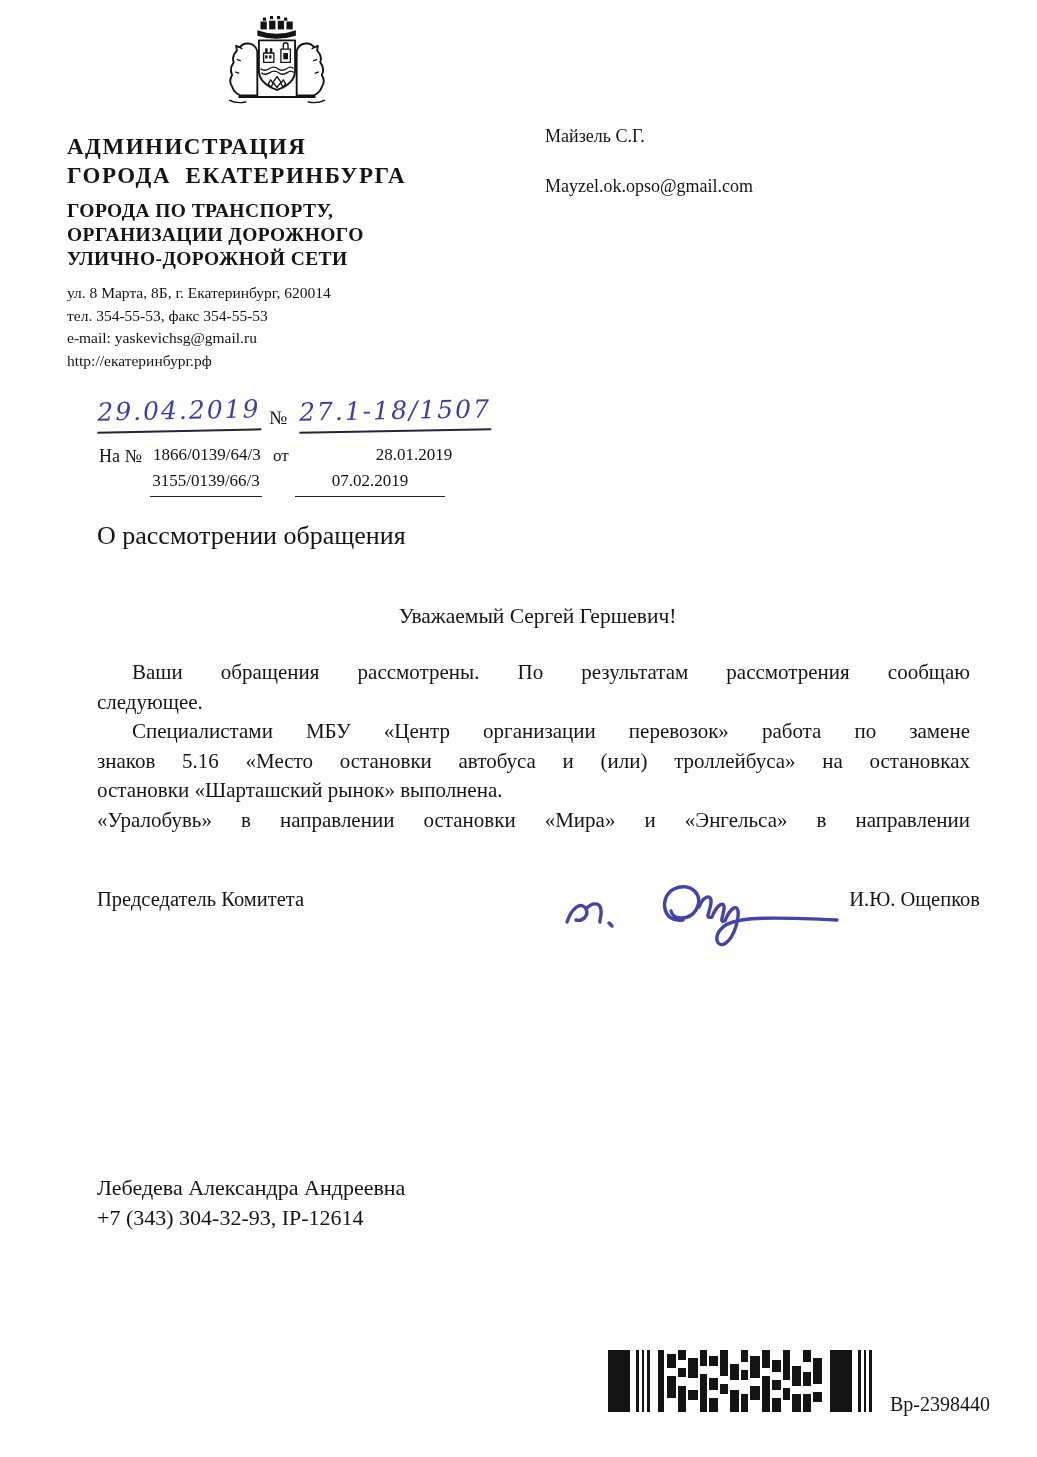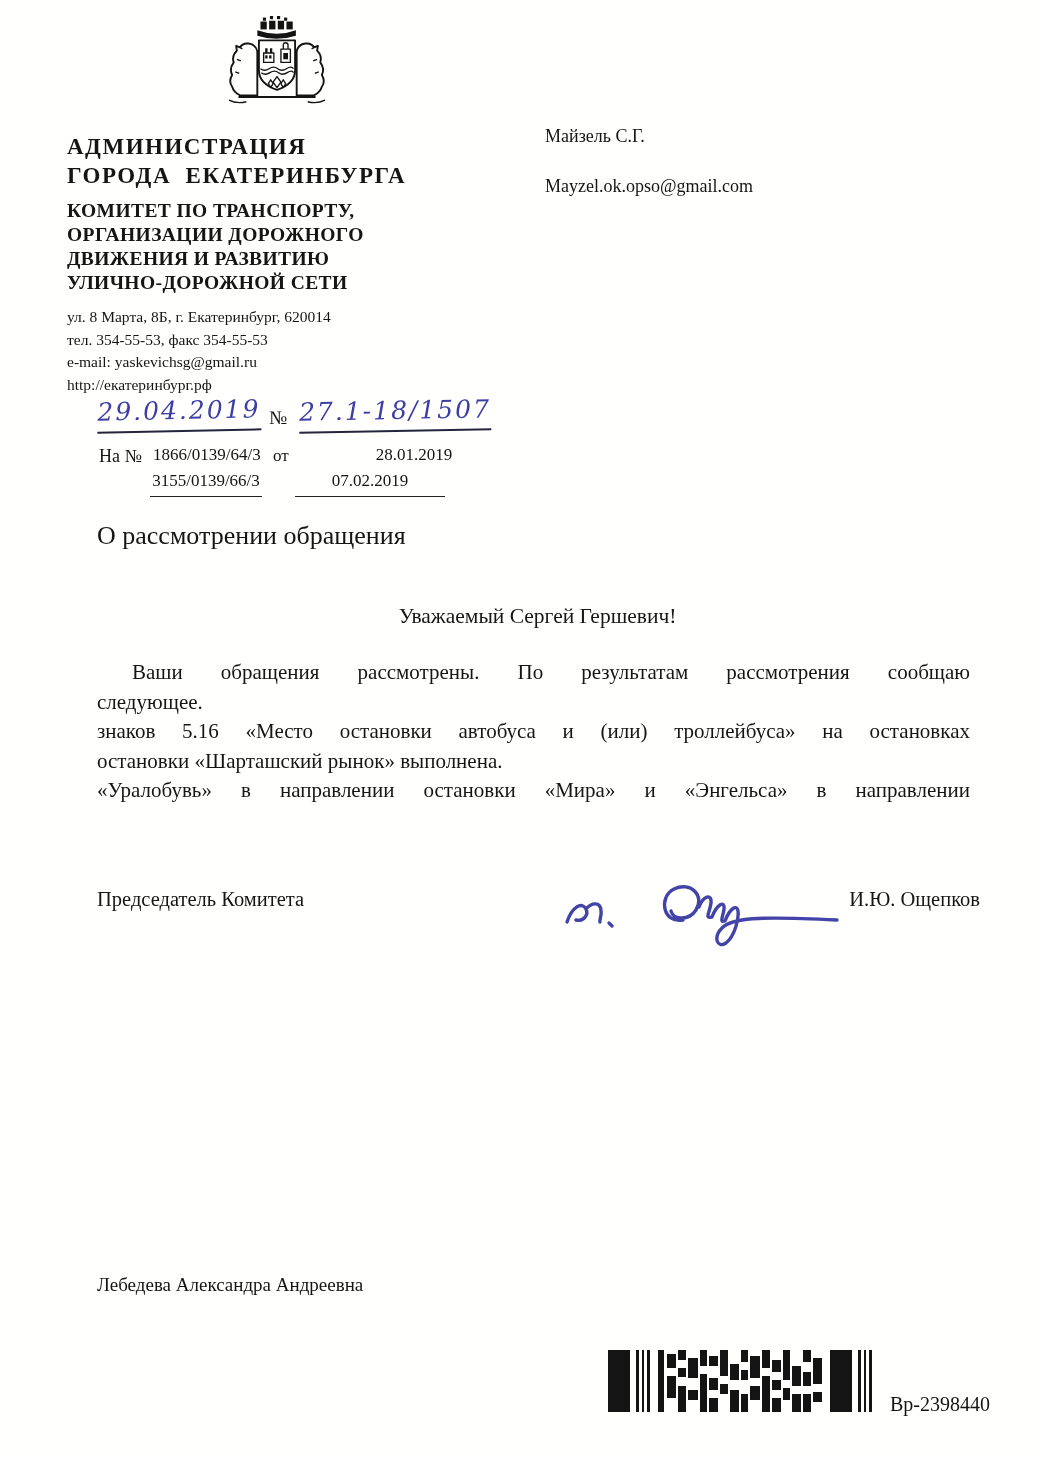--- a/index.html
+++ b/index.html
@@ -39,21 +39,21 @@
   .body-text{position:absolute;left:97px;top:658px;width:873px;font-size:21px;}
   .jline{line-height:29.5px;text-align:justify;text-align-last:justify;}
   .jline.last{text-align-last:left;}
   .jline.indent{text-indent:35px;}
   
   .sign-row{position:absolute;left:97px;top:888px;width:883px;font-size:20.5px;}
   .sign-pos{position:absolute;left:0;top:0;}
   .sign-name{position:absolute;right:0;top:0;text-align:center;}
   .sign-svg{position:absolute;left:458px;top:-30px;}
   
-  .executor{position:absolute;left:97px;top:1270px;font-size:19px;line-height:30px;}
+  .executor{position:absolute;left:97px;top:1173px;font-size:22px;line-height:30px;}
   
   .barcode{position:absolute;left:608px;top:1350px;}
   .barcode-label{position:absolute;left:890px;top:1393px;font-size:20px;}
   .ink{stroke:#4343a8;stroke-width:3.4;fill:none;stroke-linecap:round;stroke-linejoin:round;}
   .blk{fill:#141414;}
   .ol{fill:none;stroke:#141414;stroke-width:2.4;stroke-linejoin:round;}
   .ol-thin{fill:none;stroke:#141414;stroke-width:1.7;stroke-linejoin:round;}
 </style>
 </head>
 <body>
@@ -105,23 +105,22 @@
         <path class="ol" d="M100,106 v-56 q2,-9 11,-10 q8,-1 11,5 l5,-2 l-1,6 q7,7 4,15 q6,8 2,16 q5,8 0,15 q-2,7 -10,11 z"></path>
         <path class="ol-thin" d="M123,44 l-4,3 M126,60 l-5,2 M128,76 l-5,2"></path>
       </g>
 
       <path class="ol" d="M26,108 h98"></path>
       <path class="ol-thin" d="M14,112 q10,5 22,2 M136,112 q-10,5 -22,2"></path>
     </svg>
     <div class="org-line">АДМИНИСТРАЦИЯ</div>
     <div class="org-line">ГОРОДА  ЕКАТЕРИНБУРГА</div>
     <div class="committee">
-      <div class="committee-line">КОМИТЕТ ПО ТРАНСПОРТУ,</div>
+      <div class="committee-line">ГОРОДА ПО ТРАНСПОРТУ,</div>
       <div class="committee-line">ОРГАНИЗАЦИИ ДОРОЖНОГО</div>
-      <div class="committee-line">ДВИЖЕНИЯ И РАЗВИТИЮ</div>
       <div class="committee-line">УЛИЧНО-ДОРОЖНОЙ СЕТИ</div>
     </div>
     <div class="addr">
       <div class="addr-line">ул. 8 Марта, 8Б, г. Екатеринбург, 620014</div>
       <div class="addr-line">тел. 354-55-53, факс 354-55-53</div>
       <div class="addr-line">e-mail: yaskevichsg@gmail.ru</div>
       <div class="addr-line">http://екатеринбург.рф</div>
     </div>
   </div>
 
@@ -142,37 +141,39 @@
     <div class="ref-date2">07.02.2019</div>
   </div>
 
   <div class="subject">О рассмотрении обращения</div>
 
   <div class="greeting">Уважаемый Сергей Гершевич!</div>
 
   <div class="body-text">
     <div class="jline indent">Ваши обращения рассмотрены. По результатам рассмотрения сообщаю</div>
     <div class="jline last">следующее.</div>
+    <div class="jline indent">Специалистами МБУ «Центр организации перевозок» работа по замене</div>
     <div class="jline">знаков 5.16 «Место остановки автобуса и (или) троллейбуса» на остановках</div>
     <div class="jline last">остановки «Шарташский рынок» выполнена.</div>
     <div class="jline">«Уралобувь» в направлении остановки «Мира» и «Энгельса» в направлении</div>
   </div>
 
   <div class="sign-row">
     <div class="sign-pos">Председатель Комитета</div>
     <svg class="sign-svg" width="290" height="105" viewBox="0 0 290 105">
       <path class="ink" d="M12,64 C17,49 27,43 31,51 C34,57 28,64 21,62 M31,51 C37,44 45,44 46,52 C47,58 44,62 45,64 M54,65 l3,3"></path>
       <path class="ink" d="M128,62 C108,66 103,39 119,31 C136,23 150,38 141,52 C134,63 118,62 116,53"></path>
       <path class="ink" d="M144,49 C148,38 157,35 156,45 C155,54 149,61 157,59 C162,46 170,42 169,51 C168,59 164,65 170,63 C175,50 182,46 183,53 C184,60 180,78 171,85 C162,91 158,79 167,70 C177,60 200,58 282,62"></path>
     </svg>
     <div class="sign-name">И.Ю. Ощепков</div>
   </div>
 
   <div class="executor">
     <div>Лебедева Александра Андреевна</div>
+    <div>+7 (343) 304-32-93, IP-12614</div>
   </div>
 
   <svg class="barcode" width="270" height="62" viewBox="0 0 270 62">
     <rect class="blk" x="0" y="0" width="22" height="62"></rect>
     <rect class="blk" x="28" y="0" width="3" height="62"></rect>
     <rect class="blk" x="34" y="0" width="2" height="62"></rect>
     <rect class="blk" x="39" y="0" width="3" height="62"></rect>
     <g>
       <rect class="blk" x="50" y="0" width="6" height="62"></rect>
       <rect class="blk" x="59" y="4" width="9" height="14"></rect>

